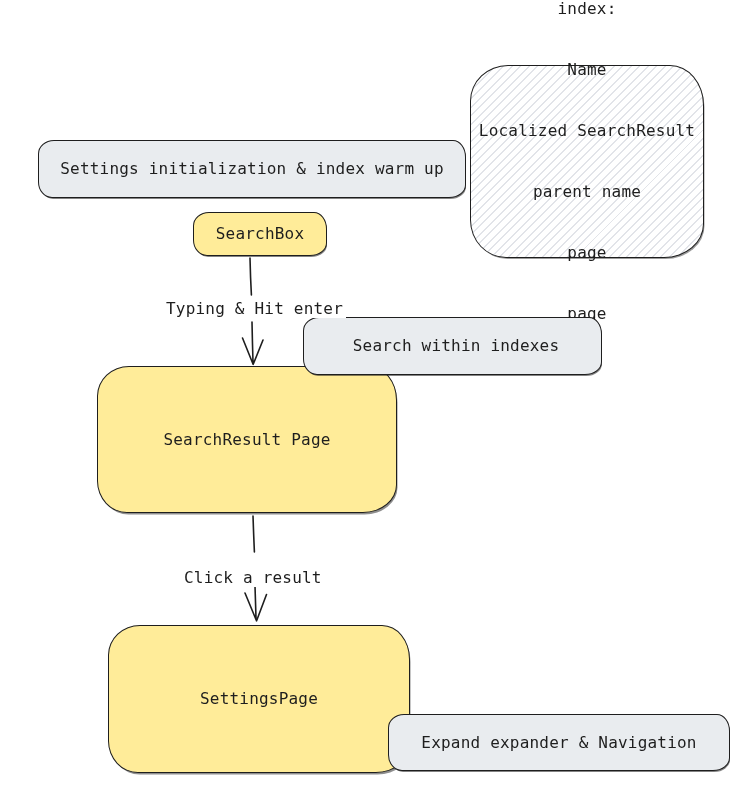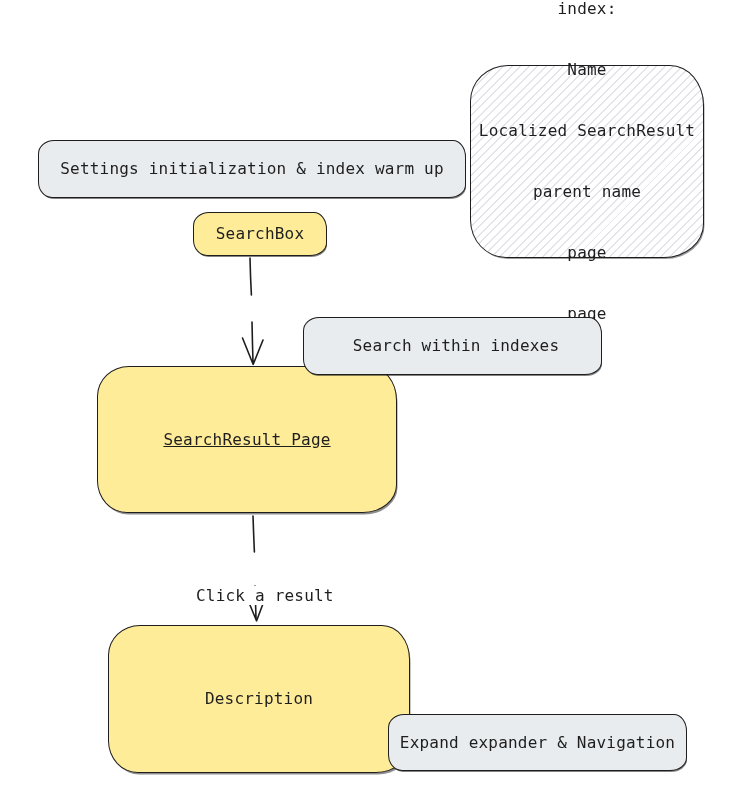--- a/index.html
+++ b/index.html
@@ -31,29 +31,29 @@
     display:flex;flex-direction:column;justify-content:center;
     background:#ffffff repeating-linear-gradient(135deg,
       rgba(255,255,255,0) 0px, rgba(255,255,255,0) 4.6px,
       var(--hatch,#e2e4e9) 4.6px, var(--hatch,#e2e4e9) 6px);
     border-radius:38px 34px 40px 36px / 36px 40px 34px 38px;
     box-shadow:1.5px 2px 0 -1px rgba(30,30,30,.45);
   }
   #node-index .line{line-height:22px;}
   #node-searchbox{left:193px;top:212px;width:134px;height:44px;}
   #node-search-within{left:303px;top:317px;width:299px;height:58px;padding-left:7px;}
-  #node-searchresult{left:97px;top:366px;width:300px;height:147px;text-decoration:underline;}
+  #node-searchresult{left:97px;top:366px;width:300px;height:147px;}
   #node-settingspage{left:108px;top:625px;width:302px;height:148px;}
-  #node-expand{left:388px;top:714px;width:299px;height:57px;}
+  #node-expand{left:388px;top:714px;width:342px;height:57px;}
   .edge-label{
     position:absolute;z-index:6;background:#fff;font-size:16px;
     letter-spacing:.2px;padding:0 3px;white-space:nowrap;
   }
   #label-typing{left:163px;top:299px;}
-  #label-click{left:181px;top:586px;margin-left:12px;}
+  #label-click{left:181px;top:568px;}
   svg.arrows{position:absolute;left:0;top:0;z-index:5;pointer-events:none;}
 </style>
 </head>
 <body>
 
 <div class="canvas">
 
   <svg class="arrows" width="750" height="806" viewBox="0 0 750 806" fill="none" stroke="#1e1e1e" stroke-width="1.6" stroke-linecap="round">
     <path d="M250 258 Q250.4 277 251.4 295 M252 322 Q252.4 342 253 362 M242.5 338 L253 364 M263 340 L253.2 364.3"></path>
     <path d="M253 516 Q253.6 534 254.4 552 M255 586 Q255.5 602 256 618 M245 593 L256.4 620.5 M266.5 594.5 L256.6 620.8"></path>
@@ -69,32 +69,33 @@
     <div class="line">Localized SearchResult</div>
     <div class="line">parent name</div>
     <div class="line">page</div>
     <div class="line">page</div>
   </div>
 
   <div class="node yellow sketch-sm" id="node-searchbox">
     <span>SearchBox</span>
   </div>
 
+  <div class="edge-label" id="label-typing">Typing &amp; Hit enter</div>
 
   <div class="node gray sketch-sm" id="node-search-within">
     <span>Search within indexes</span>
   </div>
 
   <div class="node yellow sketch-lg" id="node-searchresult">
     <span>SearchResult Page</span>
   </div>
 
   <div class="edge-label" id="label-click">Click a result</div>
 
   <div class="node yellow sketch-lg" id="node-settingspage">
-    <span>Description</span>
+    <span>SettingsPage</span>
   </div>
 
   <div class="node gray sketch-sm" id="node-expand">
     <span>Expand expander &amp; Navigation</span>
   </div>
 
 </div>
 
 </body></html>

